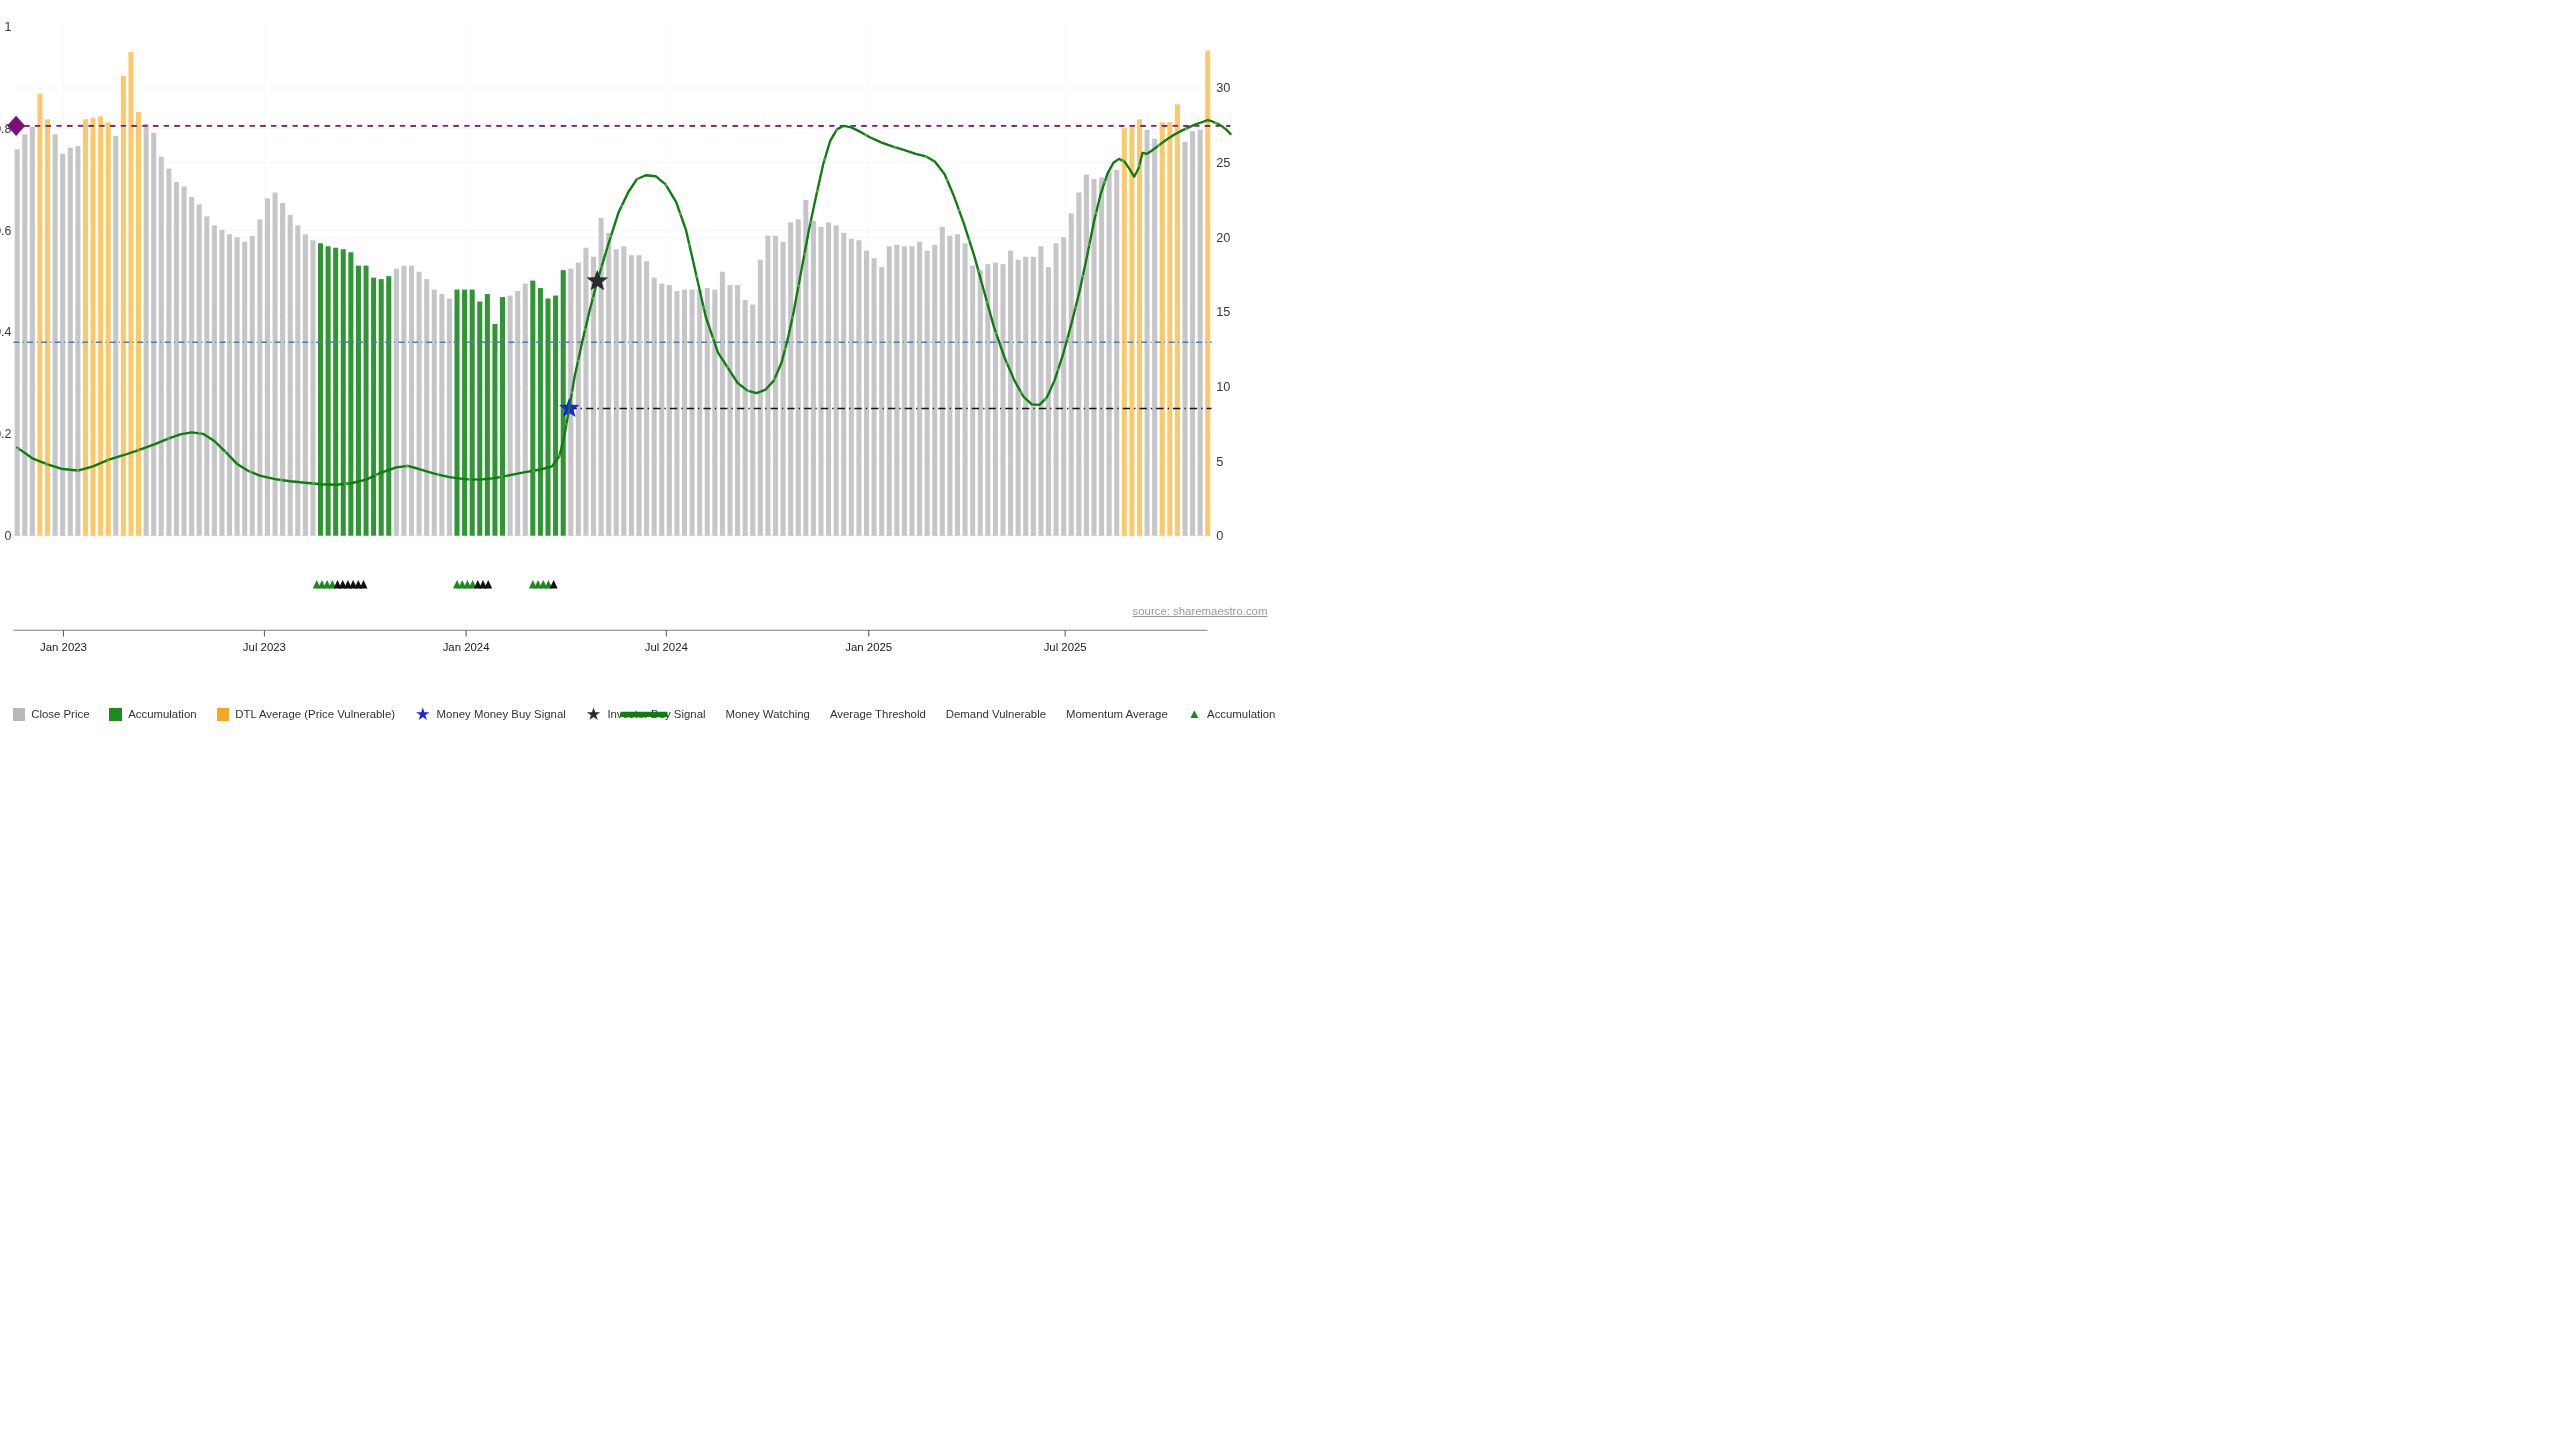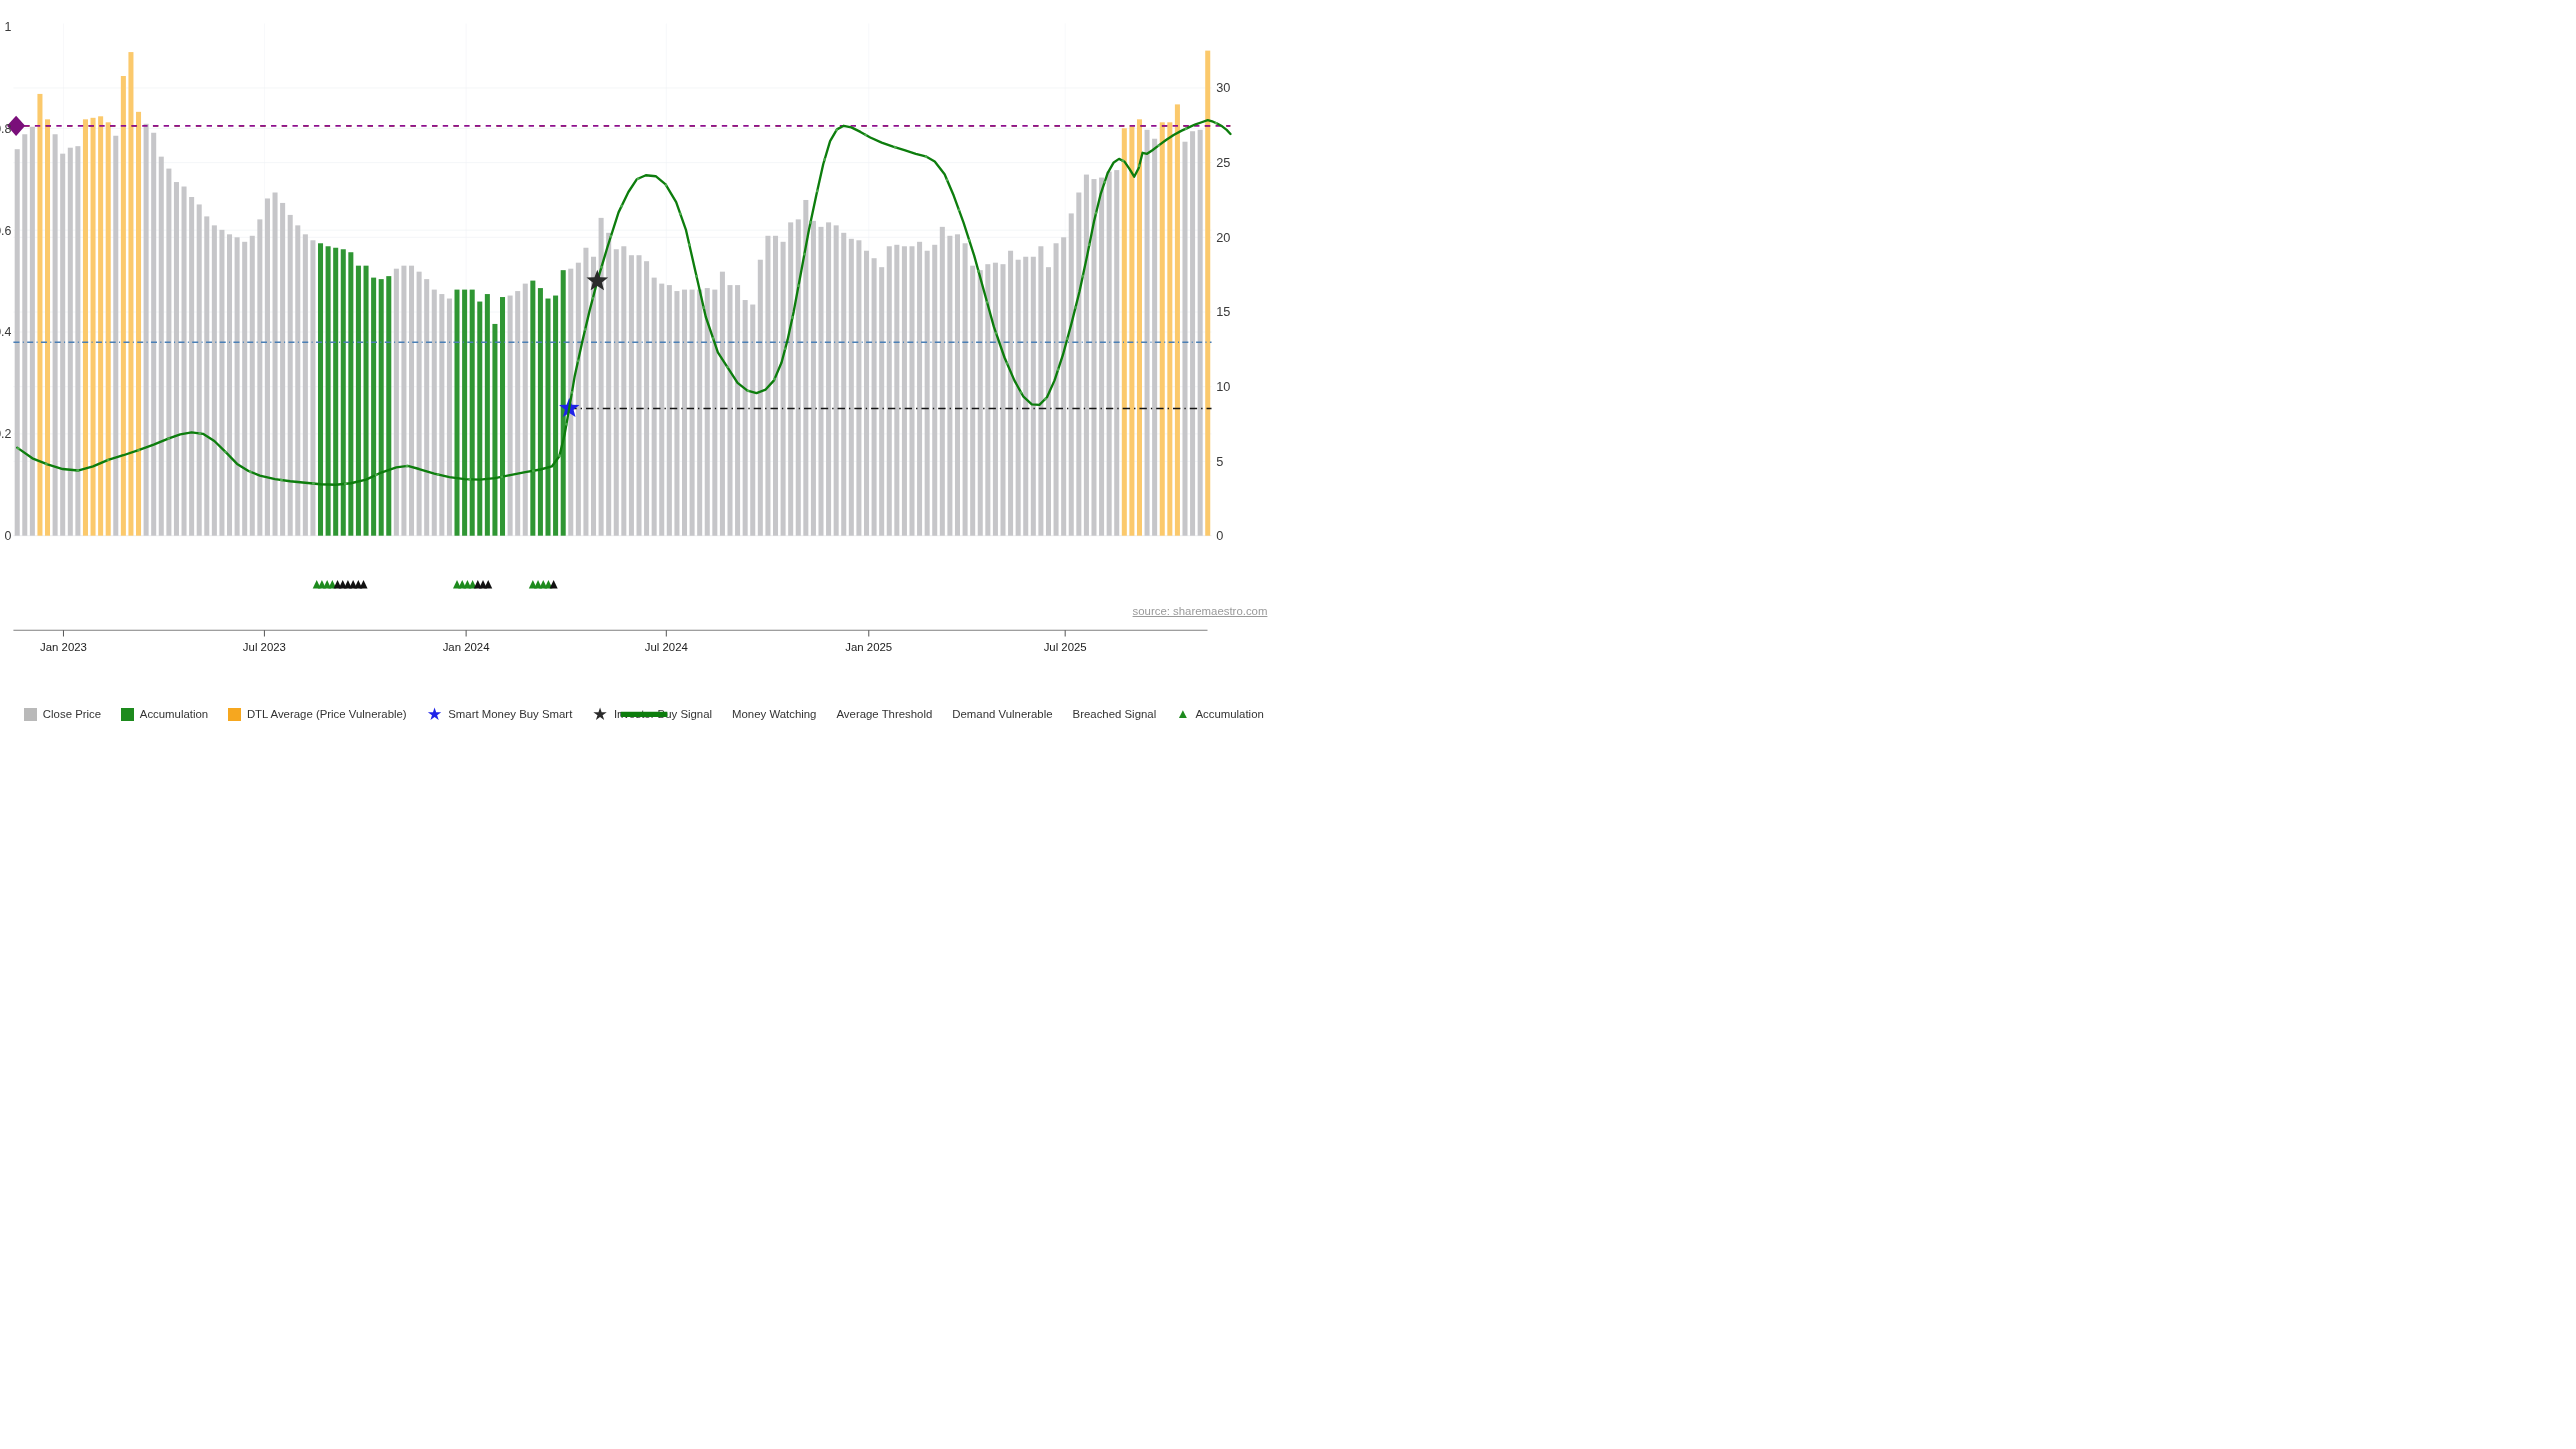--- a/index.html
+++ b/index.html
@@ -270,21 +270,21 @@
       <div class="item">
         <span class="sw-square" style="background: rgb(29, 138, 29);"></span>
         <span>Accumulation</span>
       </div>
       <div class="item">
         <span class="sw-square" style="background: rgb(246, 167, 31);"></span>
         <span>DTL Average (Price Vulnerable)</span>
       </div>
       <div class="item">
         <span class="sw-star" style="color: rgb(30, 34, 232);">★</span>
-        <span>Smart Money Buy Smart</span>
+        <span>Money Money Buy Signal</span>
       </div>
       <div class="item">
         <span class="sw-star" style="color: rgb(43, 43, 43);">★</span>
         <span>Investor Buy Signal</span>
       </div>
       <div class="item">
         <svg width="31" height="8" viewBox="0 0 46 12">
           <line x1="1" x2="45" y1="6" y2="6" stroke="#151515" stroke-width="3.5" stroke-dasharray="12 9"></line>
         </svg>
         <span>Money Watching</span>
@@ -298,21 +298,21 @@
       <div class="item">
         <svg width="31" height="8" viewBox="0 0 46 12">
           <line x1="1" x2="45" y1="6" y2="6" stroke="#8e108e" stroke-width="3.5" stroke-dasharray="3 5"></line>
         </svg>
         <span>Demand Vulnerable</span>
       </div>
       <div class="item">
         <svg width="31" height="8" viewBox="0 0 46 12">
           <line x1="1" x2="45" y1="6" y2="6" stroke="#0d7d0d" stroke-width="5"></line>
         </svg>
-        <span>Breached Signal</span>
+        <span>Momentum Average</span>
       </div>
       <div class="item">
         <span class="sw-tri" style="color: rgb(29, 138, 29);">▲</span>
         <span>Accumulation</span>
       </div>
     </div>
 </div>
 
 
 </body></html>

